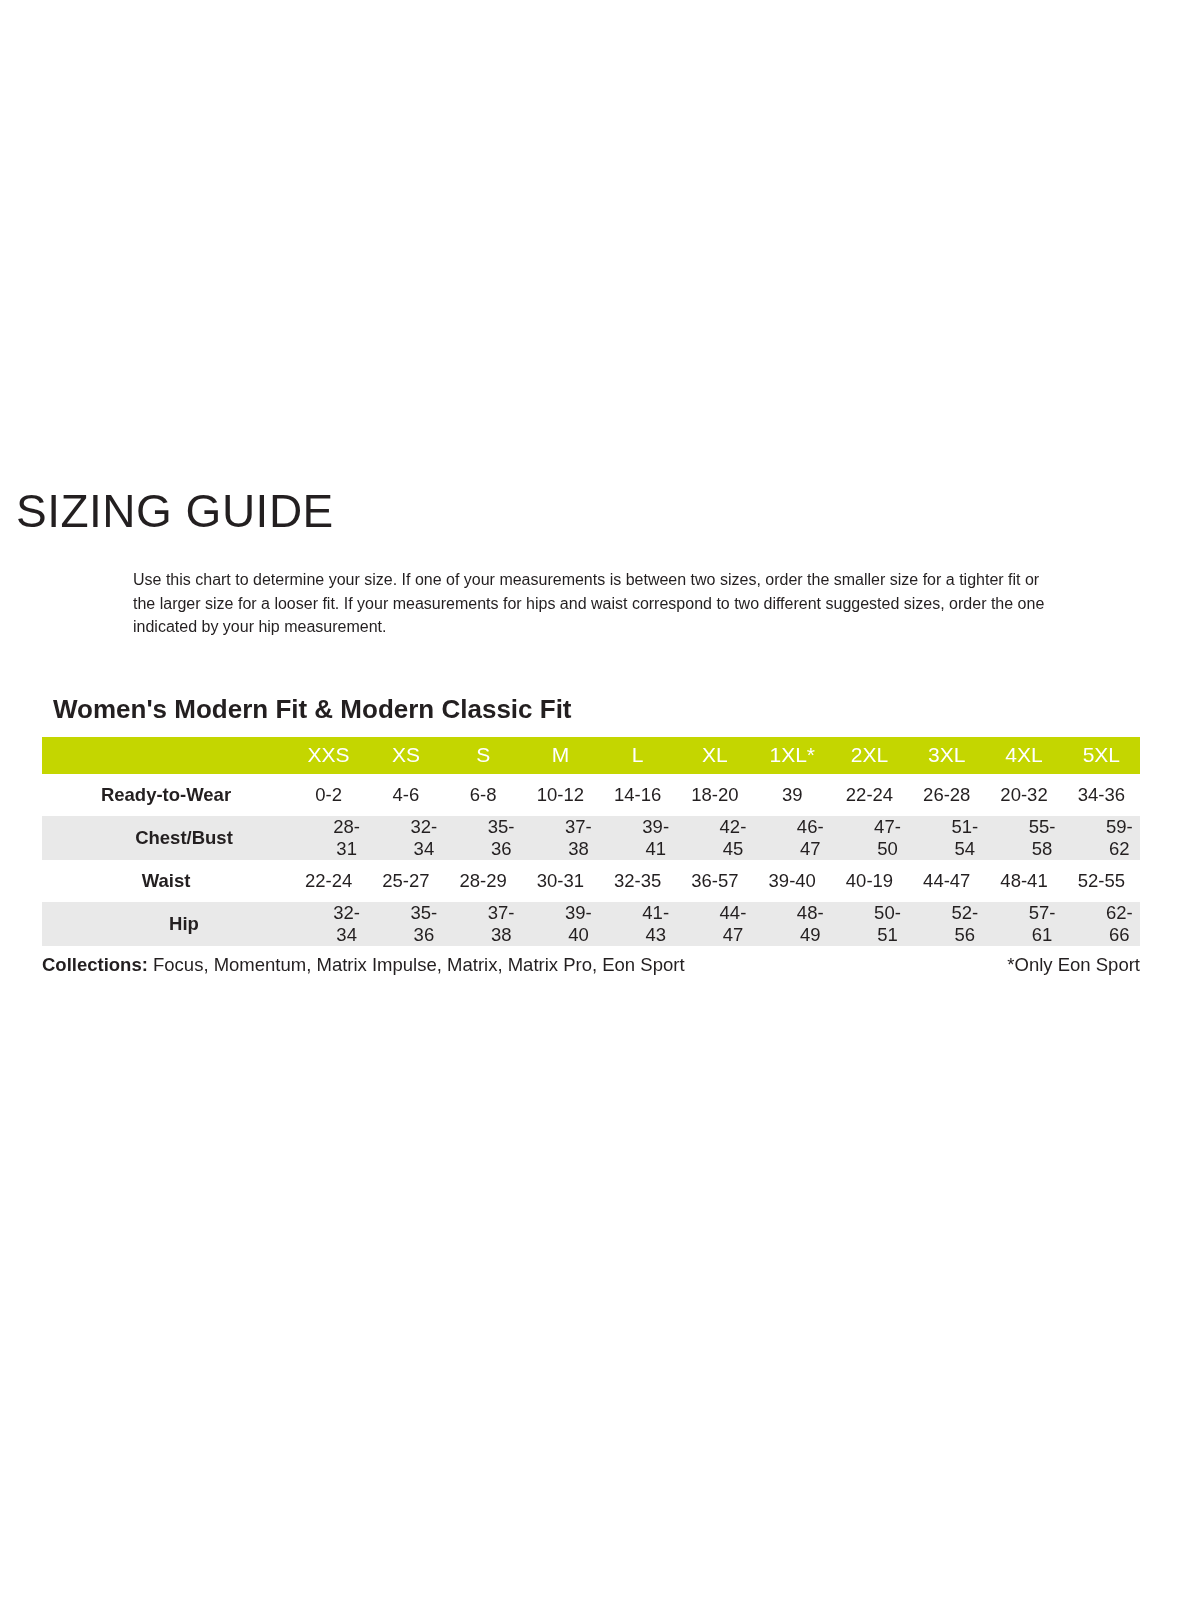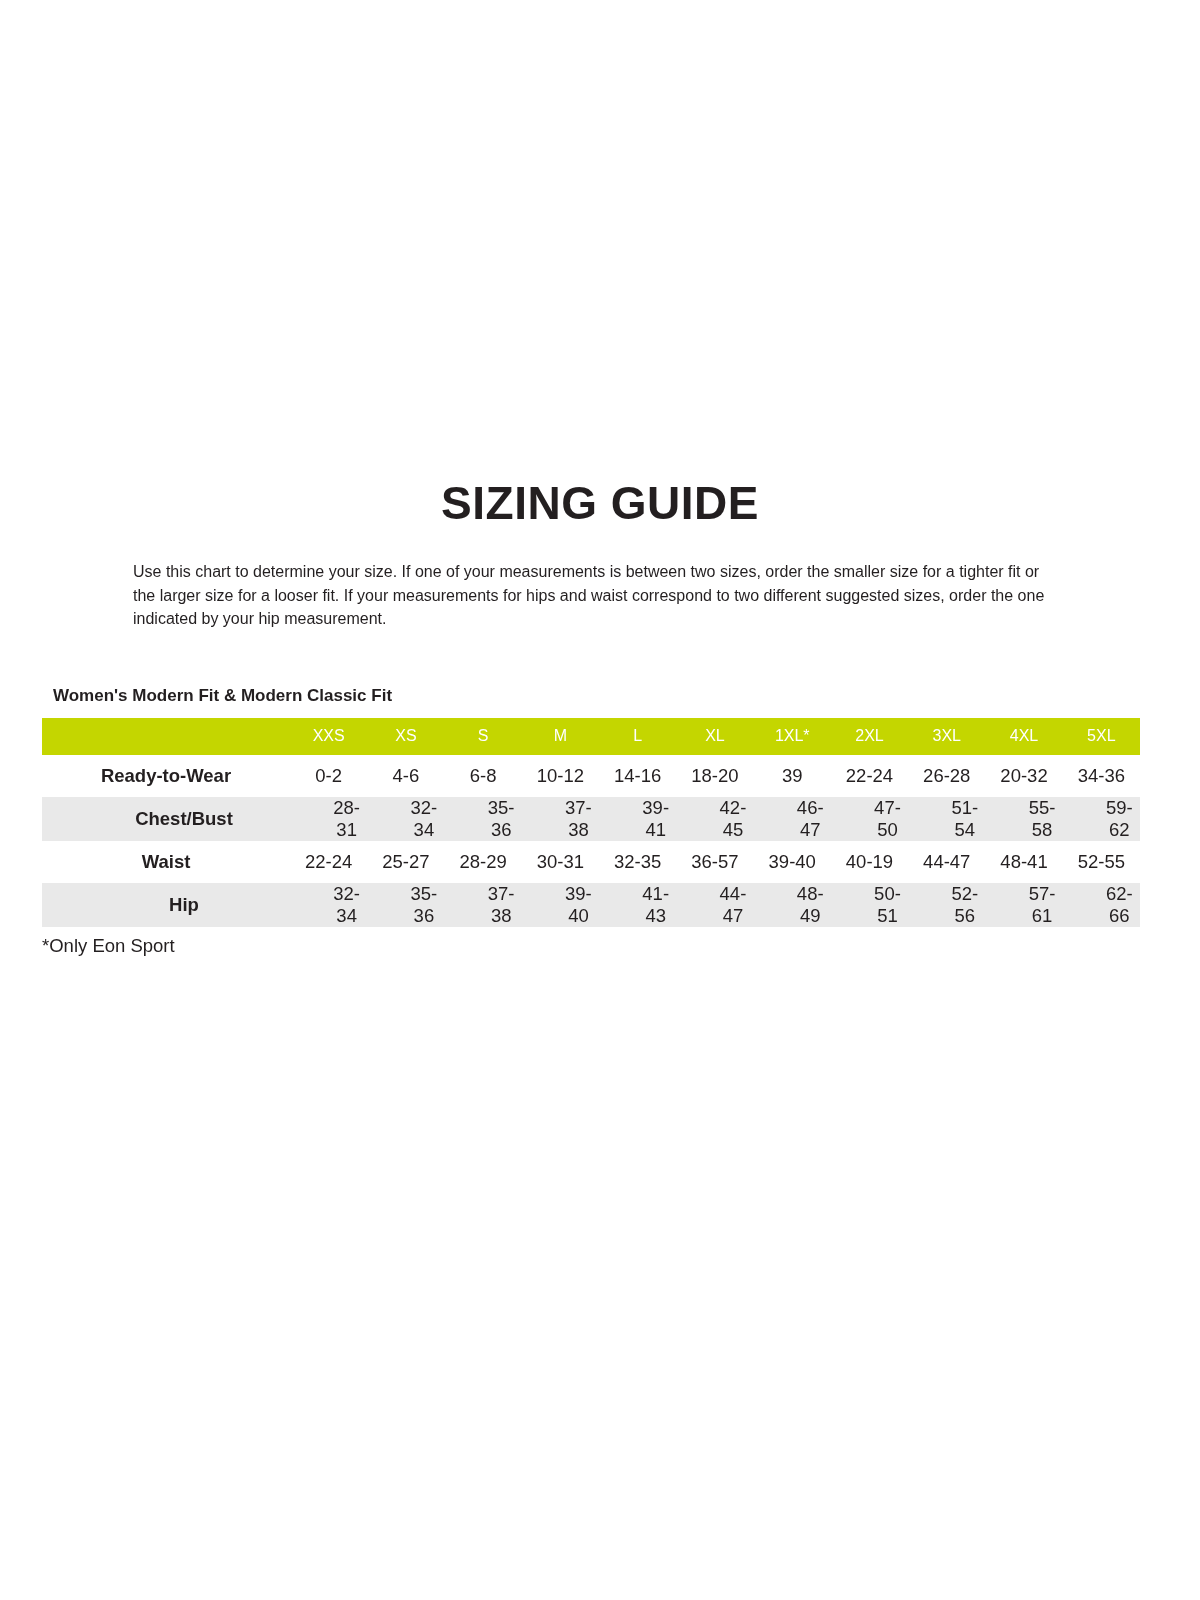--- a/index.html
+++ b/index.html
@@ -13,56 +13,56 @@
     width:1200px;height:1600px;
     background:#ffffff;
     font-family:"Liberation Sans", sans-serif;
     color:var(--text);
     position:relative;
   }
   .page{
     padding-top:468px;
   }
   .guide-title{
-    text-align:center;
+    text-align:left;
     font-size:46px;
-    font-weight:700;
+    font-weight:400;
     letter-spacing:0.5px;
-    margin:8px;
+    margin:16px;
     color:var(--text);
   }
   .intro{
     margin:30px 0 0 133px;
     width:928px;
     font-size:16px;
     line-height:1.47;
     color:var(--text);
   }
   .section-heading{
     margin:55px 0 0 53px;
-    font-size:17px;
+    font-size:26px;
     font-weight:bold;
     color:var(--text);
   }
   table.size-table{
     border-collapse:collapse;
     table-layout:fixed;
     width:1098px;
     margin:12px 0 0 42px;
   }
   table.size-table th, table.size-table td{
     padding:0;
     text-align:center;
     vertical-align:middle;
   }
   table.size-table thead th{
     background:var(--header-bg);
     color:#ffffff;
     font-weight:normal;
-    font-size:16px;
+    font-size:21px;
     height:37px;
   }
   table.size-table thead th.corner{
     background:var(--header-bg);
   }
   table.size-table col.label-col{width:248px;}
   table.size-table tbody td{
     height:42px;
     font-size:18.5px;
     color:var(--text);
@@ -169,16 +169,17 @@
           <td>48-49</td>
           <td>50-51</td>
           <td>52-56</td>
           <td>57-61</td>
           <td>62-66</td>
         </tr>
       </tbody>
   </table>
 
   <div class="footer-line">
+    <span class="collections"><b>Collections:</b><span> Focus, Momentum, Matrix Impulse, Matrix, Matrix Pro, Eon Sport</span></span>
     <span>*Only Eon Sport</span>
   </div>
 
 </div>
 
 </body></html>

